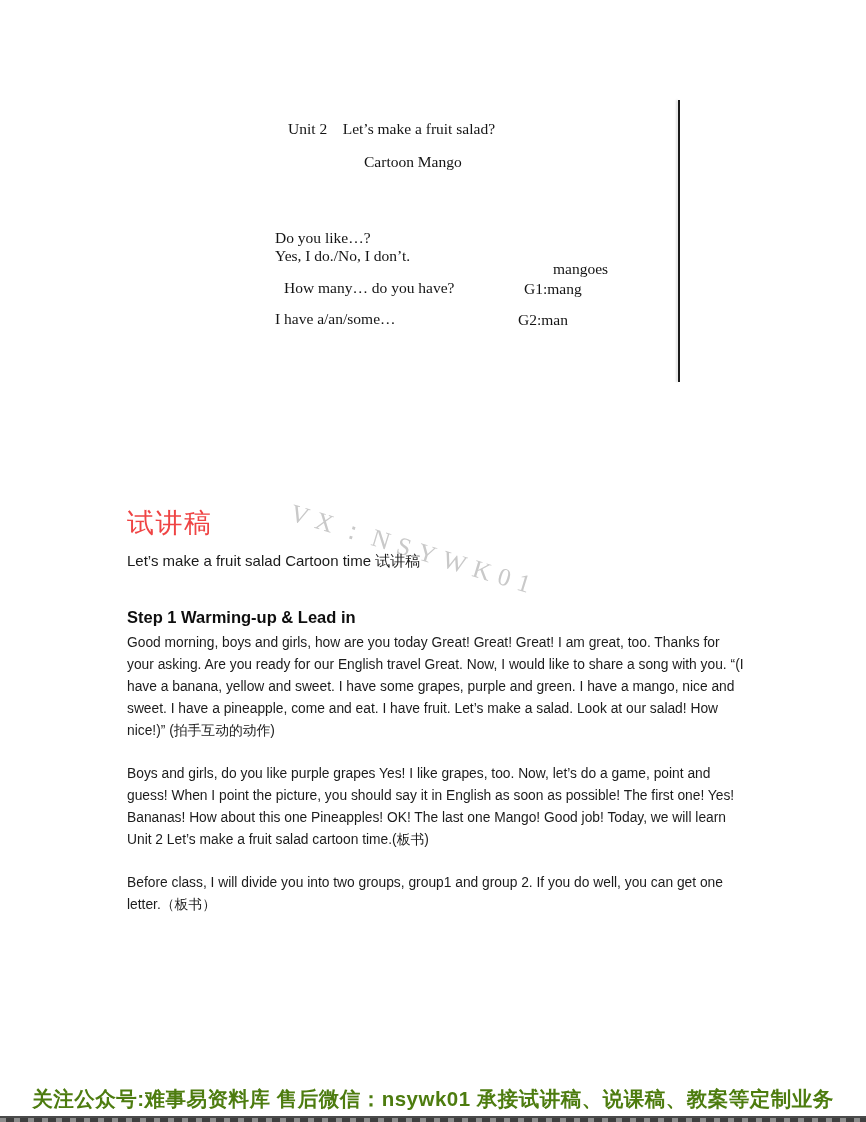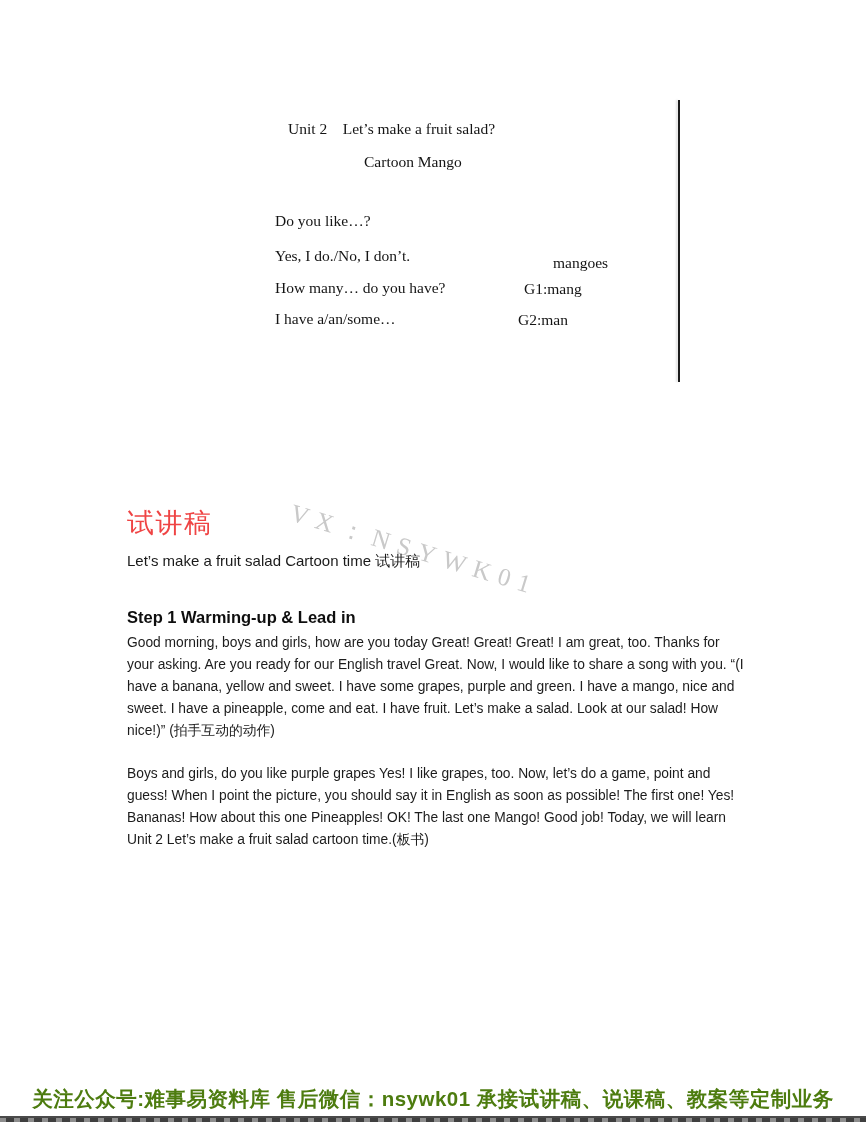--- a/index.html
+++ b/index.html
@@ -13,25 +13,25 @@
   }
   
   .board{position:absolute;left:0;top:0;width:866px;height:400px;padding-left:25px;}
   .board .t{
     position:absolute;
     font-family:"Liberation Serif",serif;
     font-size:15.5px;color:#141414;white-space:pre;
   }
   .b-title1{left:288px;top:120px;}
   .b-title2{left:364px;top:153px;}
-  .b-row1{left:275px;top:212px;text-align:right;}
+  .b-row1{left:275px;top:229px;text-align:right;}
   .b-row2{left:275px;top:247px;}
-  .b-row3{left:275px;top:279px;}
+  .b-row3{left:284px;top:279px;}
   .b-row4{left:275px;top:310px;}
-  .b-mangoes{left:553px;top:254px;text-align:right;}
+  .b-mangoes{left:553px;top:260px;text-align:right;}
   .b-g1{left:524px;top:280px;}
   .b-g2{left:518px;top:311px;}
   .wavy{
     text-decoration-style:wavy;
     text-decoration-color:#d03a2b;
     text-decoration-thickness:1px;
     text-underline-offset:3px;
   }
   .v-line{
     position:absolute;left:678px;top:100px;
@@ -108,16 +108,17 @@
 
 <div class="watermark">VX：nsywk01</div>
 
 <h1 class="doc-heading">试讲稿</h1>
 <div class="doc-subtitle">Let’s make a fruit salad Cartoon time 试讲稿</div>
 <h2 class="step-heading">Step 1 Warming-up &amp; Lead in</h2>
 
 <div class="paragraphs">
   <p>Good morning, boys and girls, how are you today Great! Great! Great! I am great, too. Thanks for your asking. Are you ready for our English travel Great. Now, I would like to share a song with you. “(I have a banana, yellow and sweet. I have some grapes, purple and green. I have a mango, nice and sweet. I have a pineapple, come and eat. I have fruit. Let’s make a salad. Look at our salad! How nice!)” (拍手互动的动作)</p>
   <p>Boys and girls, do you like purple grapes Yes! I like grapes, too. Now, let’s do a game, point and guess! When I point the picture, you should say it in English as soon as possible! The first one! Yes! Bananas! How about this one Pineapples! OK! The last one Mango! Good job! Today, we will learn Unit 2 Let’s make a fruit salad cartoon time.(板书)</p>
+  <p>Before class, I will divide you into two groups, group1 and group 2. If you do well, you can get one letter.（板书）</p>
 </div>
 
 <div class="footer-banner" style="color: #4d7c0f;">关注公众号:难事易资料库 售后微信：nsywk01  承接试讲稿、说课稿、教案等定制业务</div>
 <div class="bottom-strip"></div>
 
 </body></html>

